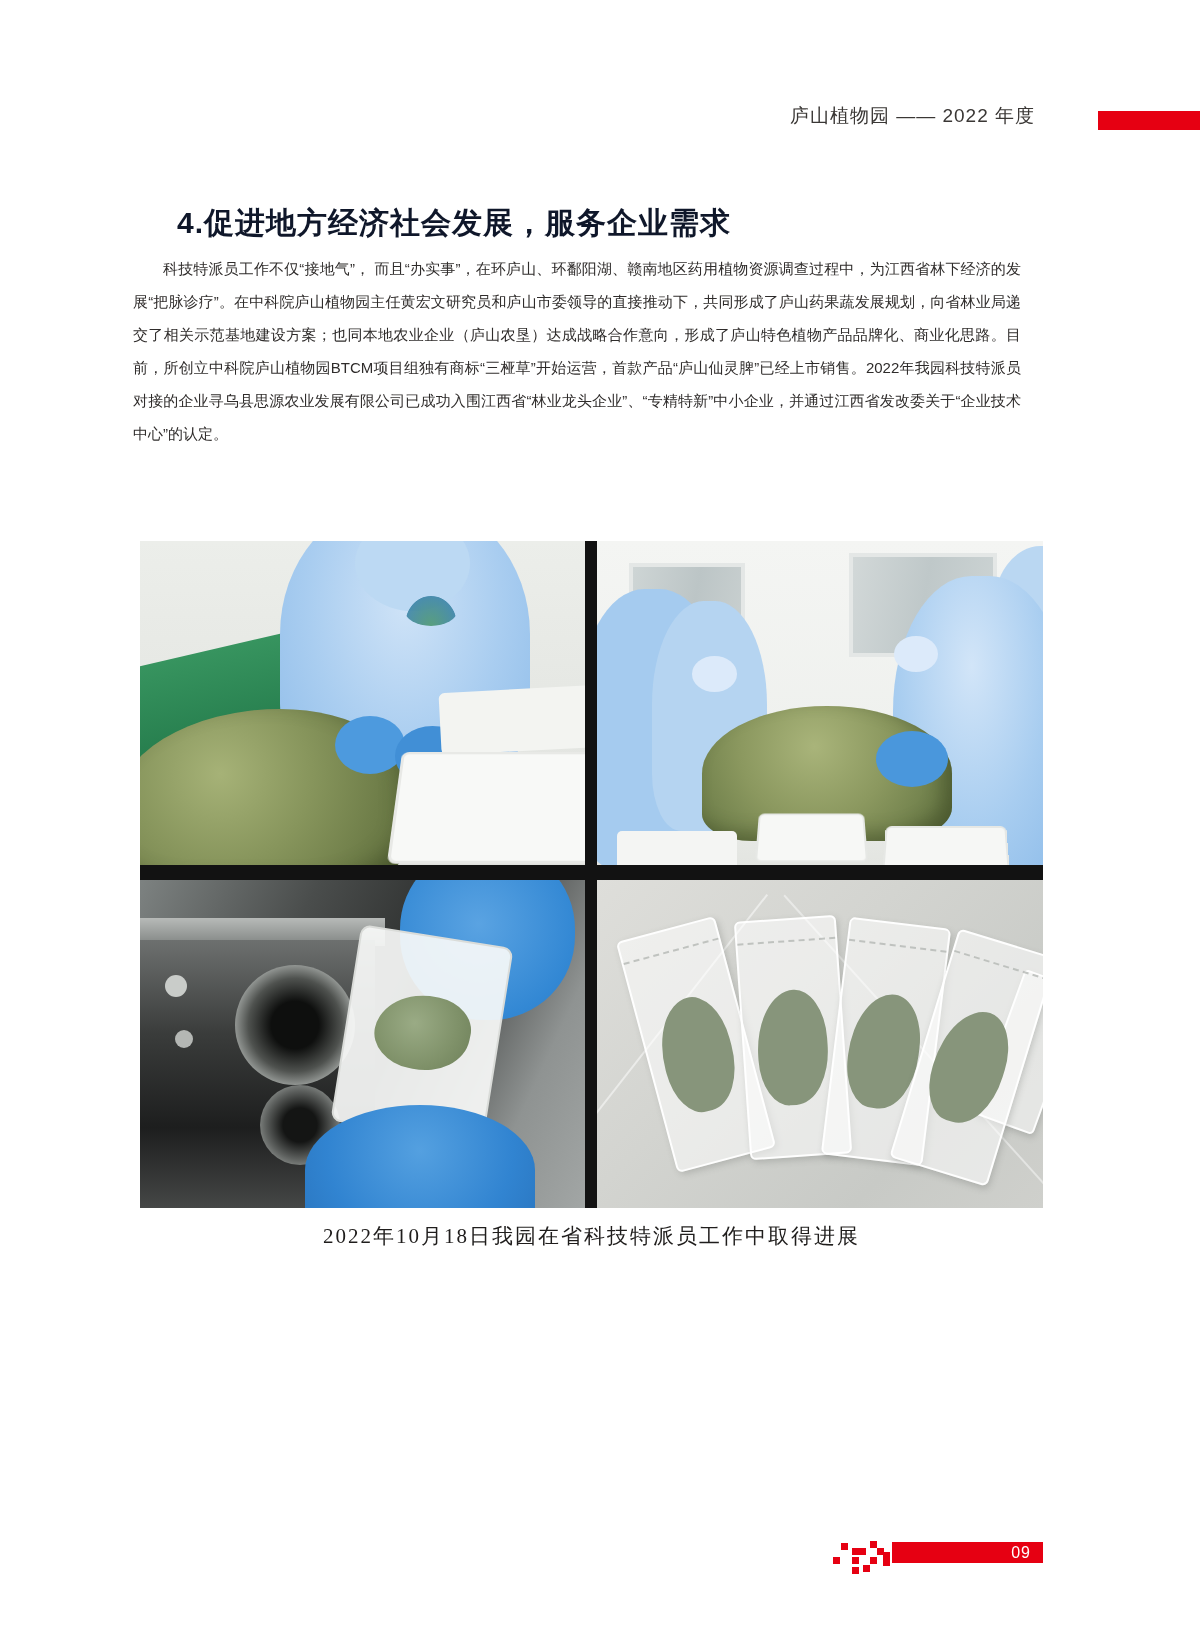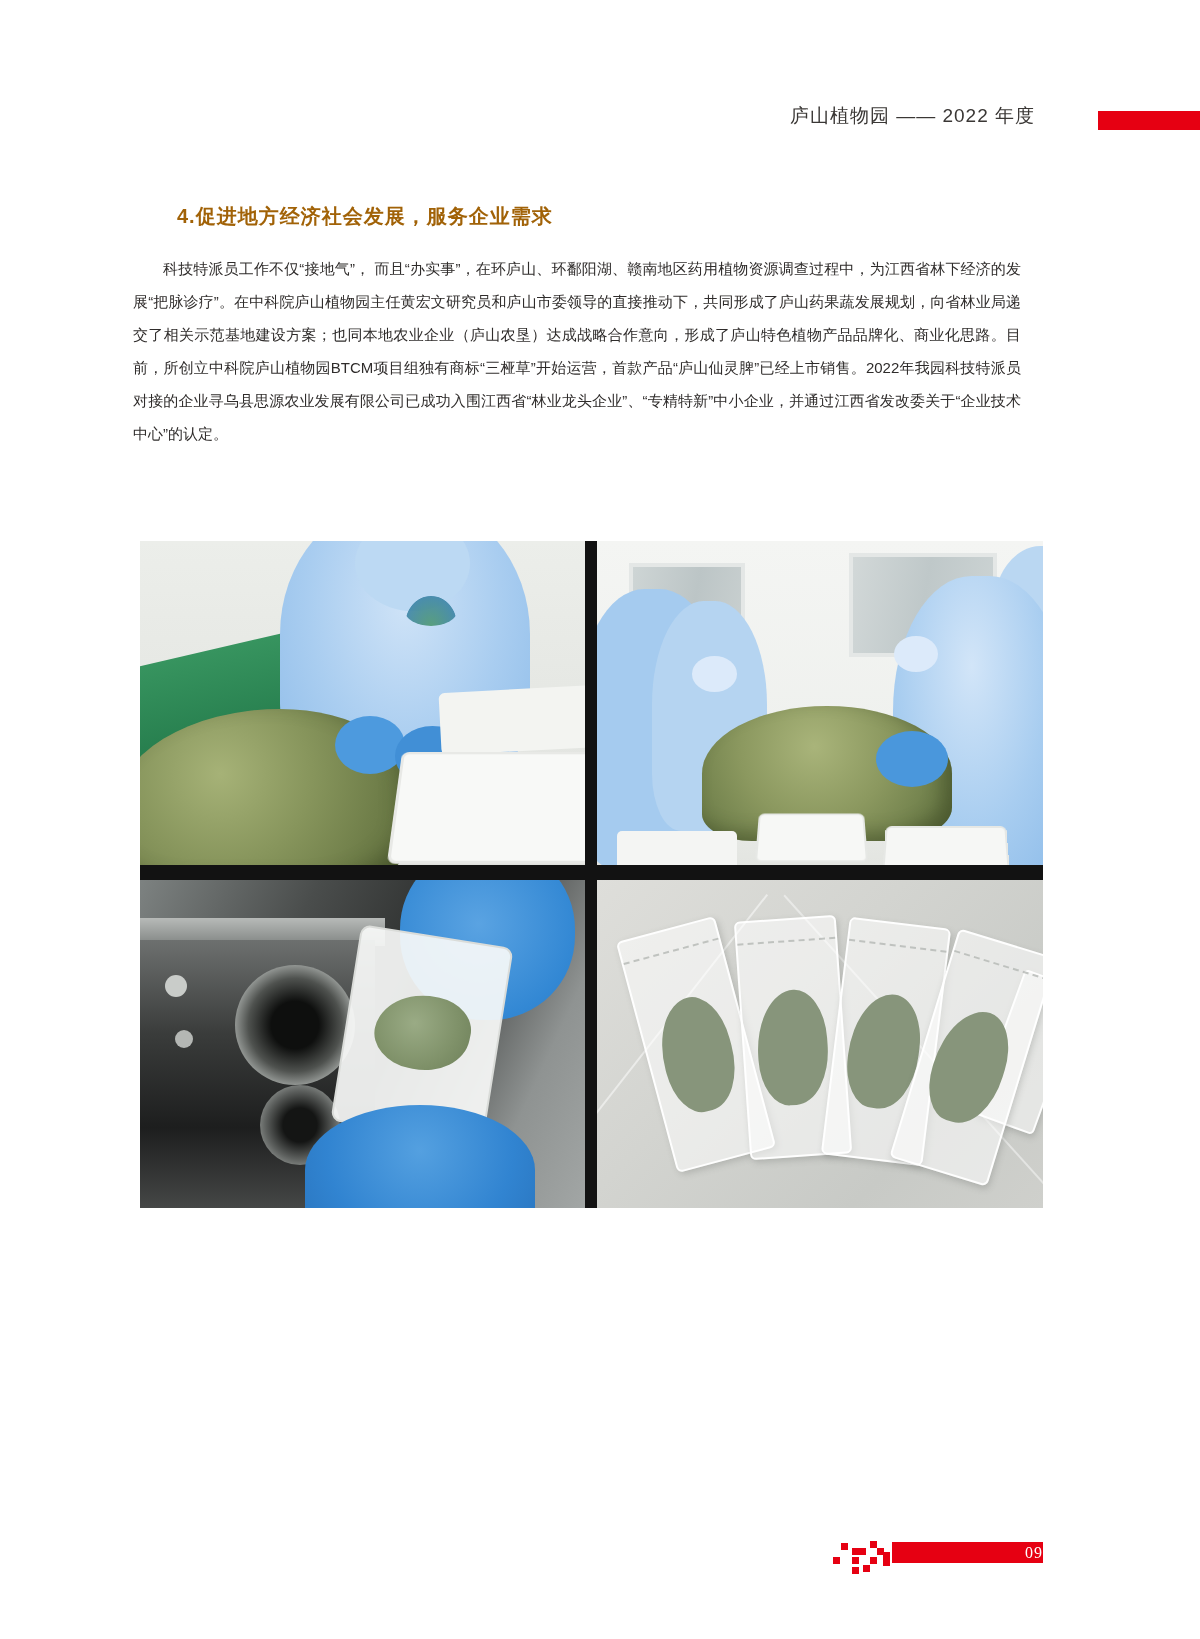--- a/index.html
+++ b/index.html
@@ -17,21 +17,21 @@
     font-size:19px;letter-spacing:1px;color:#3a3735;
     white-space:nowrap;
   }
   .header-bar{
     position:absolute;top:111px;right:0;
     width:102px;height:19px;background:#e60012;
   }
   
   .section-heading{
     position:absolute;top:203px;left:177px;
-    font-size:20px;font-weight:bold;color:#a16207;
+    font-size:30px;font-weight:bold;color:#0f172a;
     letter-spacing:1px;white-space:nowrap;
   }
   .body-paragraph{
     position:absolute;top:252px;left:133px;width:888px;
     font-size:15px;line-height:33px;
     text-align:justify;text-indent:2em;
     color:#2f2c2b;
   }
   
   .photo-grid{
@@ -137,21 +137,21 @@
     font-size:21px;letter-spacing:2px;color:#1f1d1c;
   }
   
   .footer-checker{position:absolute;left:828px;top:1538px;}
   .footer-bar{
     position:absolute;left:892px;top:1542px;width:151px;height:21px;
     background:#e60012;color:#ffffff;
     font-size:16px;line-height:21px;text-align:right;
     padding-right:0;box-sizing:border-box;
   }
-  .footer-bar span{display:inline-block;margin-right:0;letter-spacing:1px;font-family:Liberation Serif, serif;}
+  .footer-bar span{display:inline-block;margin-right:12px;letter-spacing:1px;}
 </style>
 </head>
 <body>
 
 <div id="page">
 
   <div class="header-title">庐山植物园 —— 2022 年度</div>
   <div class="header-bar"></div>
 
   <h2 class="section-heading" style="margin:0;">4.促进地方经济社会发展，服务企业需求</h2>
@@ -217,20 +217,21 @@
         <div class="leaf"></div>
       </div>
       <div class="pouch pD">
         <div class="seal"></div>
         <div class="leaf"></div>
       </div>
     </div>
 
   </div>
 
+  <div class="figure-caption">2022年10月18日我园在省科技特派员工作中取得进展</div>
 
   <svg class="footer-checker" width="70" height="36" viewBox="0 0 70 36" xmlns="http://www.w3.org/2000/svg">
     <g fill="#e60012">
       <rect x="13" y="5" width="7" height="7"></rect>
       <rect x="24" y="10" width="7" height="7"></rect>
       <rect x="31" y="10" width="7" height="7"></rect>
       <rect x="42" y="3" width="7" height="7"></rect>
       <rect x="49" y="10" width="7" height="7"></rect>
       <rect x="55" y="14" width="7" height="7"></rect>
       <rect x="5" y="19" width="7" height="7"></rect>

